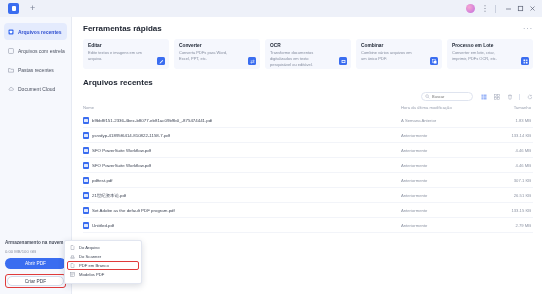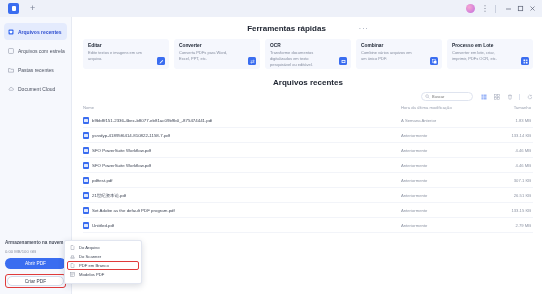--- a/index.html
+++ b/index.html
@@ -112,21 +112,21 @@
   .btn-create {
     display:block; width:100%; height:10px;
     background:#ffffff; color:#3b4252;
     border:1px solid #d4dae8; border-radius:6px;
     font-size:4.8px; font-family:inherit;
     line-height: 9px; text-align:center;
   }
 
   
   .main { flex:1 1 auto; padding: 7px 9px 0 11px; overflow:hidden; background:#fff; }
-  .sec-head { display:flex; align-items:center; justify-content:center;gap:33px; }
+  .sec-head { display:flex; align-items:center; justify-content:space-between;gap:33px; }
   .sec-title { font-size: 8px; font-weight:bold; color:#212733; }
   .sec-more { font-size:7px; color:#98a0b2; letter-spacing:1px; line-height:1; }
 
   .tools { display:flex; gap:5px; margin-top:6px; }
   .tool-card {
     flex:1 1 0; min-width:0;
     background:#f5f7fd;
     border-radius:3px;
     padding: 4px 4px 4px 5px;
     height: 30px;

